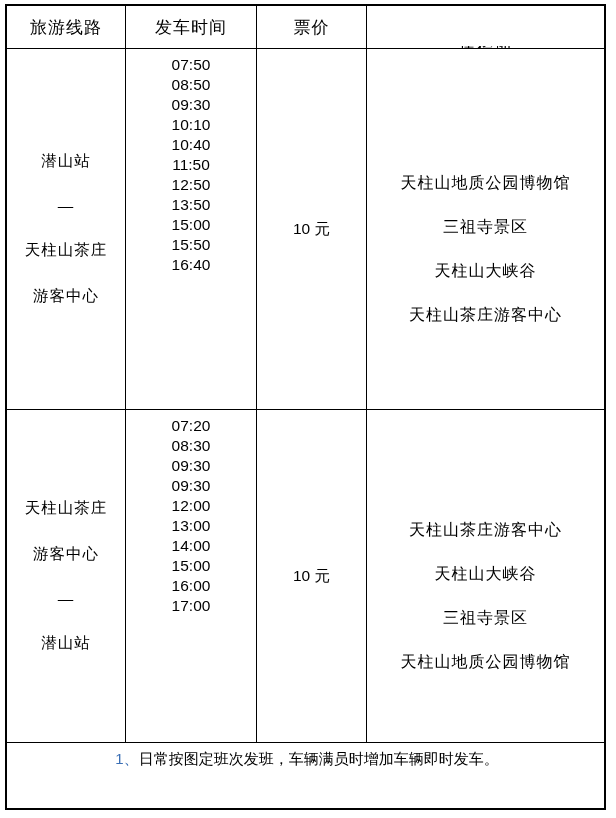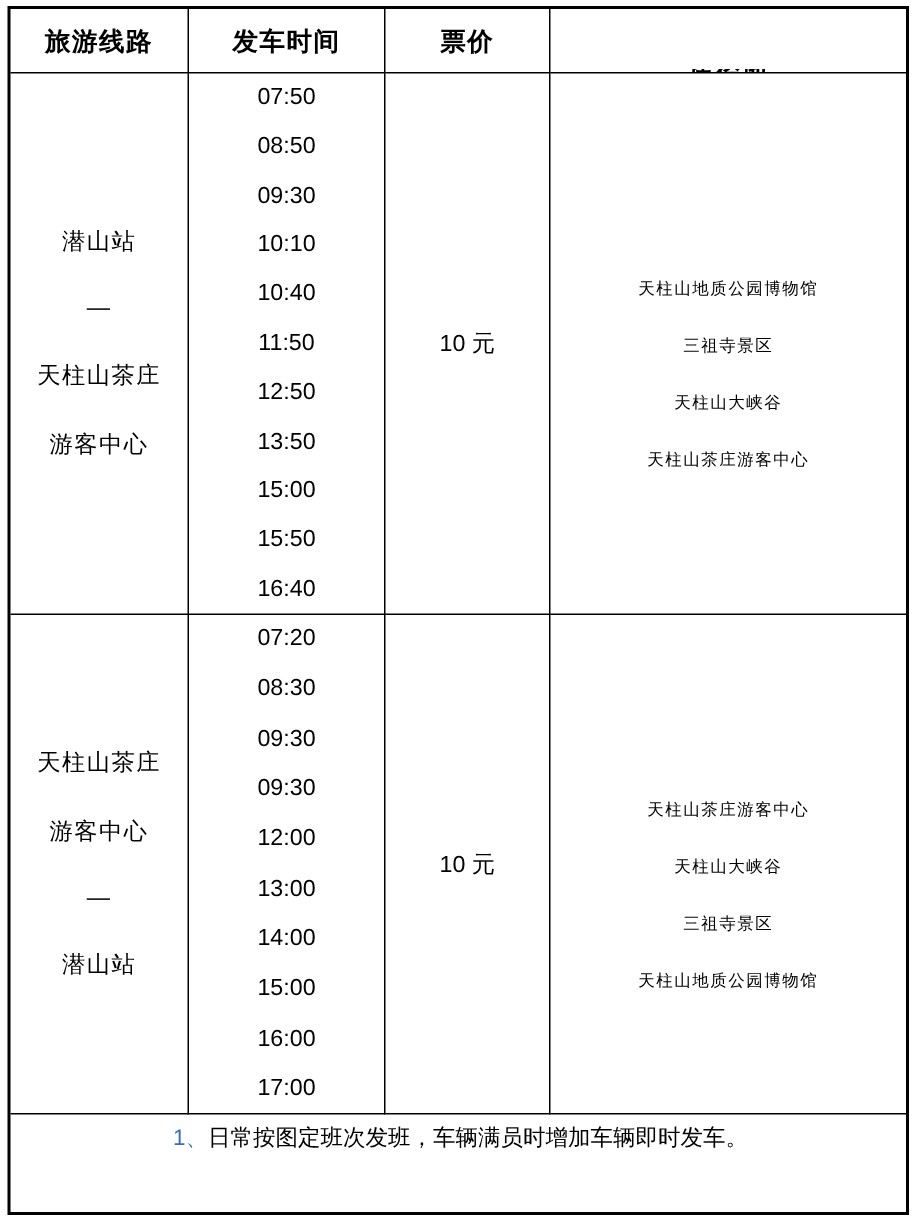--- a/index.html
+++ b/index.html
@@ -20,26 +20,26 @@
     grid-template-rows:43px 361px 333px 1fr;
     box-sizing:border-box;
   }
   .c{
     border-right:1px solid var(--border);
     border-bottom:1px solid var(--border);
     display:flex;align-items:center;justify-content:center;
     text-align:center;box-sizing:border-box;overflow:hidden;
   }
   .lastcol{border-right:none;margin-top:40px;}
-  .hdr{font-weight:bold;font-size:17px;letter-spacing:1px;}
+  .hdr{font-weight:normal;font-size:17px;letter-spacing:1px;}
   .route{flex-direction:column;gap:25px;font-size:15.5px;letter-spacing:1px;}
-  .times{flex-direction:column;justify-content:space-between;font-size:15.5px;padding:6px 0;}
+  .times{flex-direction:column;justify-content:flex-start;font-size:15.5px;padding:6px 0;}
   .times span{line-height:20px;}
   .price{font-size:15.5px;}
-  .via{flex-direction:column;gap:23px;font-size:11px;letter-spacing:1px;}
+  .via{flex-direction:column;gap:23px;font-size:16px;letter-spacing:1px;}
   .notes{
     grid-column:1 / -1;border-bottom:none;border-right:none;
     display:block;text-align:center;padding:5px 6px 0 9px;
     font-size:15px;line-height:21.5px;
   }
   .note-num,.note-phone{color:var(--note-blue);}
 </style>
 </head>
 <body>
 

